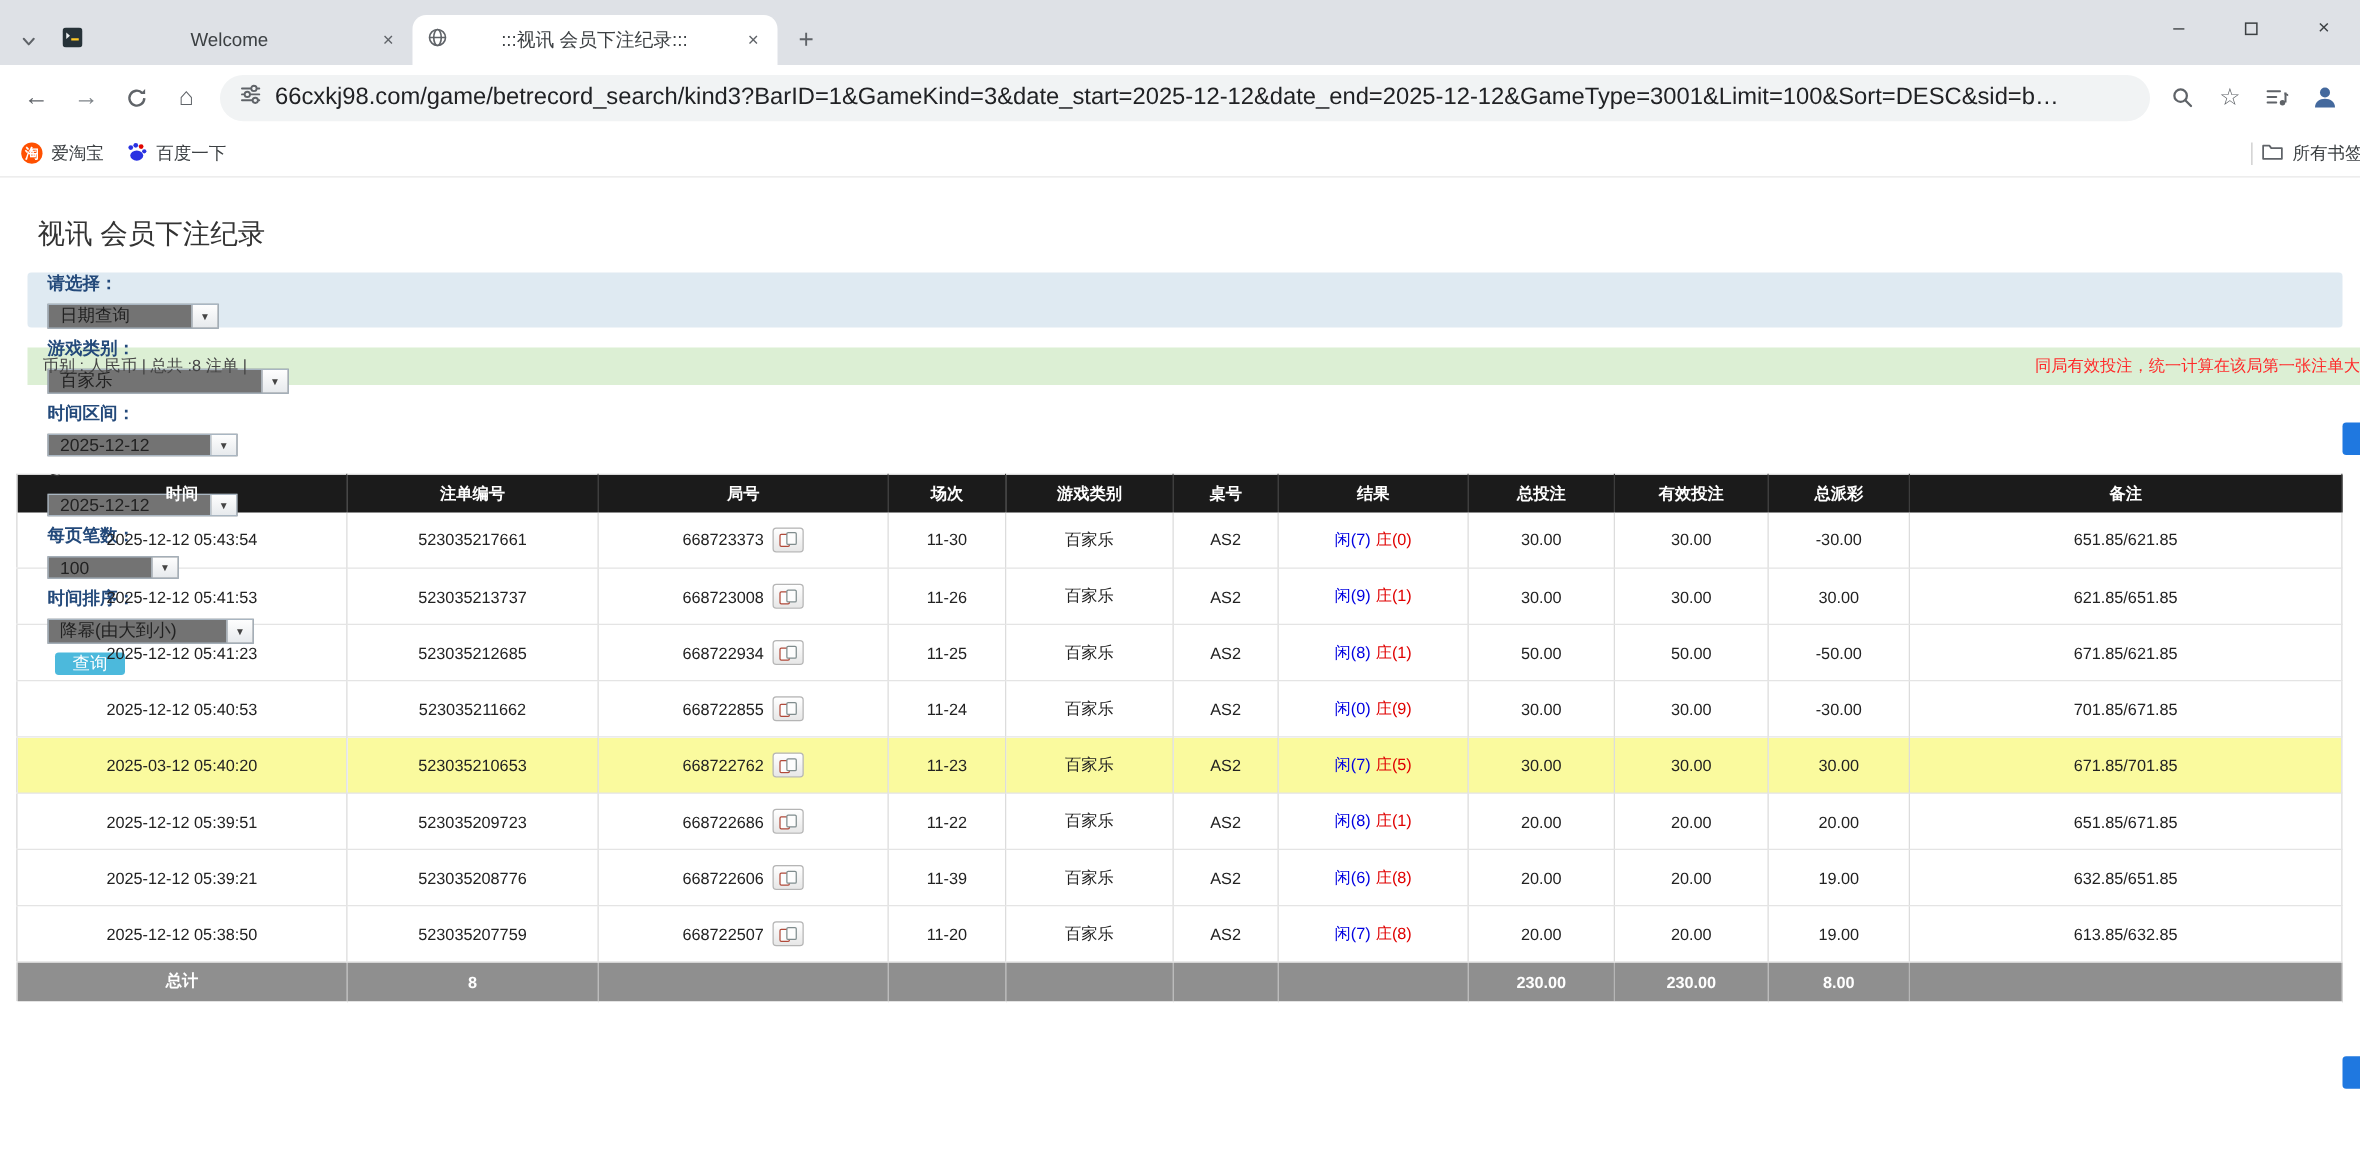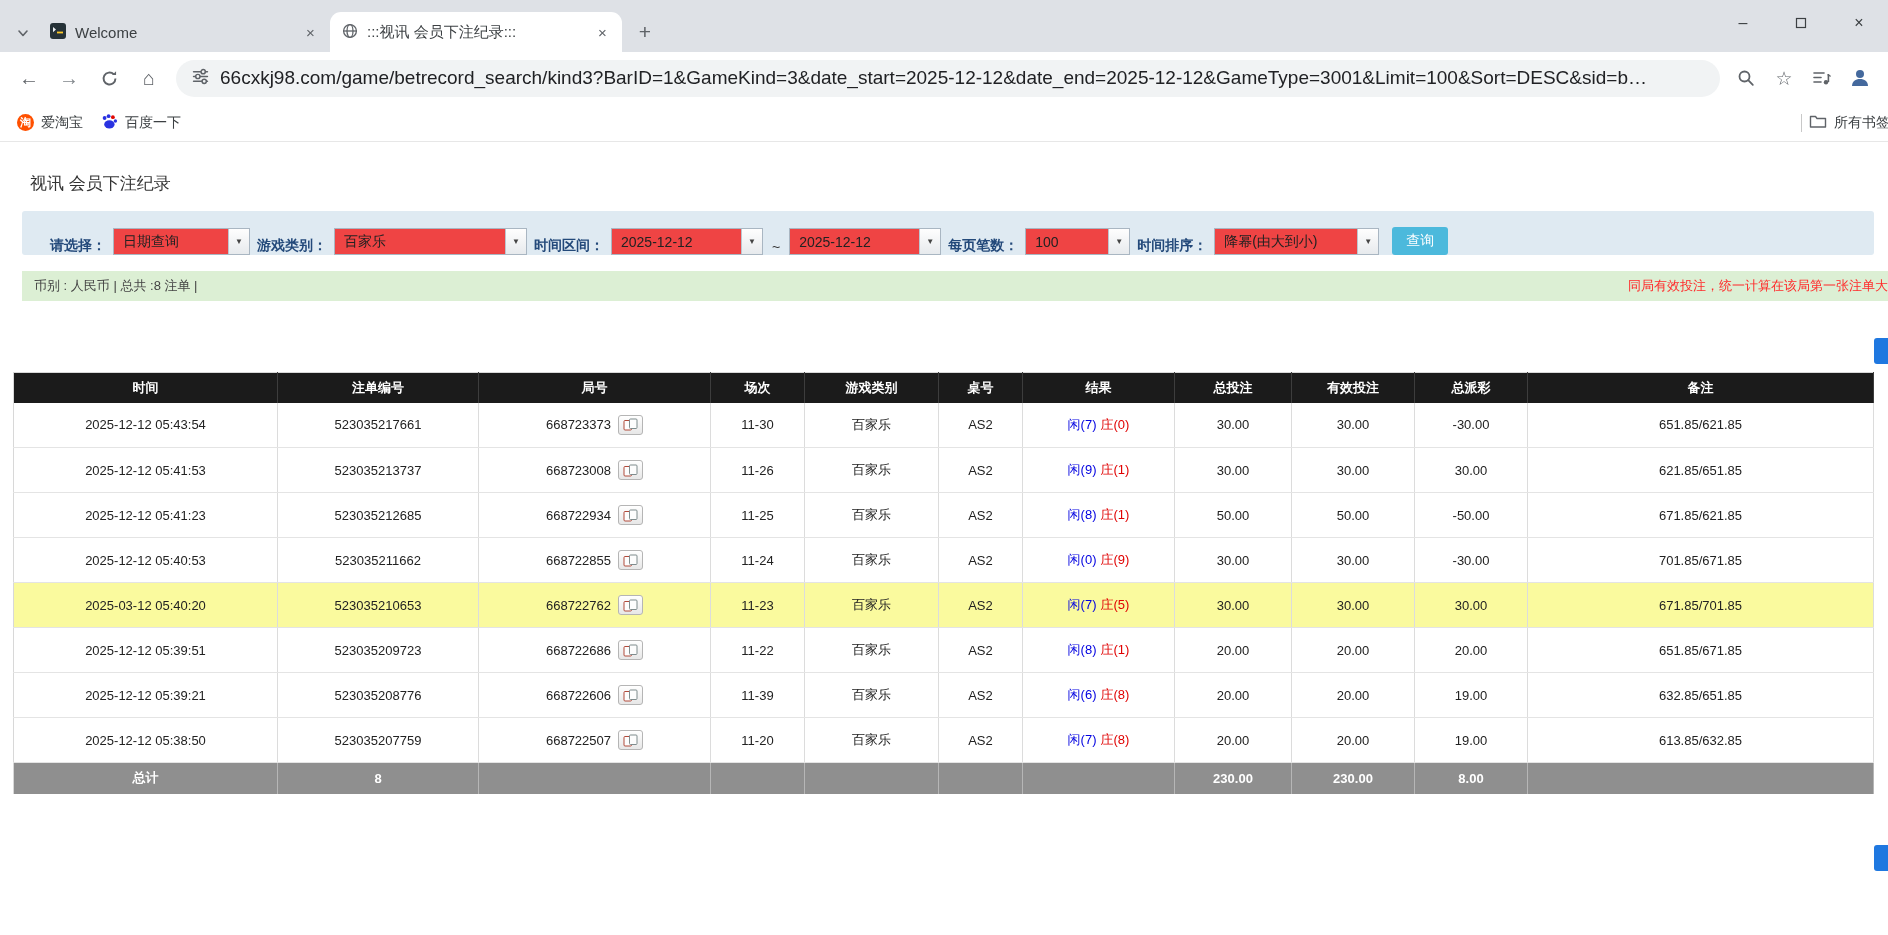--- a/index.html
+++ b/index.html
@@ -5,21 +5,21 @@
   * { box-sizing: border-box; margin: 0; padding: 0; }
   html, body { width: 1888px; height: 935px; }
   body {
     font-family: "Liberation Sans", "DejaVu Sans", sans-serif;
     background: #fff; overflow: hidden; position: relative;
   }
 
   
   .tabstrip { height: 52px; background: #dee1e6; display: flex; align-items: flex-end; padding-left: 6px; position: relative; }
   .tab-search-btn { align-self: center; margin: 14px 4px 0 6px; width: 22px; height: 22px; display: flex; align-items: center; justify-content: center; border-radius: 50%; }
-  .tab { height: 40px; width: 292px; display: flex; align-items: center; gap: 9px; padding: 0 10px 0 12px; border-radius: 11px 11px 0 0; font-size: 15px; color: #3c4043; }
+  .tab { height: 40px; width: 292px; display: flex; align-items: center; gap: 9px; padding: 0 10px 0 12px; border-radius: 11px 11px 0 0; font-size: 15px; color: #3c4043; text-align: center; }
   .tab.active { background: #fff; }
   .tab .tab-title { flex: 1; white-space: nowrap; overflow: hidden; }
   .tab-close { width: 19px; height: 19px; display: flex; align-items: center; justify-content: center; border-radius: 50%; color: #5f6368; font-size: 15px; line-height: 1; }
   .new-tab-btn { align-self: center; margin: 12px 0 0 8px; width: 30px; height: 30px; display: flex; align-items: center; justify-content: center; font-size: 21px; color: #5f6368; border-radius: 50%; }
   .win-controls { position: absolute; right: 0; top: 0; height: 46px; display: flex; }
   .win-btn { width: 58px; display: flex; align-items: center; justify-content: center; color: #3c4043; font-size: 16px; }
 
   .toolbar { height: 52px; background: #fff; display: flex; align-items: center; padding: 0 10px; gap: 2px; }
   .nav-btn { min-width: 38px; height: 38px; display: flex; align-items: center; justify-content: center; border-radius: 50%; color: #5f6368; font-size: 20px; }
   .nav-btn.fwd { color: #80868b; }
@@ -27,25 +27,25 @@
   .omnibox .url-text { font-size: 19px; color: #202124; white-space: nowrap; overflow: hidden; }
   .tool-icon { width: 36px; height: 36px; display: flex; align-items: center; justify-content: center; border-radius: 50%; color: #5f6368; font-size: 19px; }
 
   .bookmarks-bar { height: 38px; background: #fff; border-bottom: 1px solid #e7e7e7; display: flex; align-items: center; padding: 0 8px; position: relative; }
   .bm-item { display: flex; align-items: center; gap: 7px; padding: 0 9px; height: 28px; border-radius: 14px; font-size: 14px; color: #3c4043; white-space: nowrap; }
   .taobao-badge { width: 17px; height: 17px; border-radius: 50%; background: #ff5000; color: #fff; font-size: 11px; font-weight: bold; display: flex; align-items: center; justify-content: center; }
   .bm-right { position: absolute; right: 0; top: 0; height: 100%; width: 93px; display: flex; align-items: center; gap: 7px; padding-left: 6px; overflow: hidden; white-space: nowrap; font-size: 14px; color: #3c4043; }
   .bm-divider { width: 1px; height: 18px; background: #c8c8c8; flex: 0 0 1px; }
 
   
-  .page-title { margin: 30px 17px 16px 30px; font-size: 17px; font-weight: 500; color: #333; }
-
-  .filter-bar { margin: 0 14px 0 22px; height: 44px; background: var(--filter_bg, #dfeaf2); border-radius: 3px; display: flex; align-items: flex-end; padding: 0 28px; gap: 7px; font-size: 14px; }
+  .page-title { margin: 30px 17px 16px 30px; font-size: 22px; font-weight: 500; color: #333; }
+
+  .filter-bar { margin: 0 14px 0 22px; height: 44px; background: var(--filter_bg, #dfeaf2); border-radius: 3px; display: flex; align-items: flex-start; padding: 0 16px; gap: 7px; font-size: 14px; flex-direction: column; }
   .f-label { color: var(--label_navy, #23497a); font-weight: 700; white-space: nowrap; }
-  .combo { display: inline-flex; align-items: stretch; height: 27px; background: #ef4444; border: 1px solid #a9b6c2; }
+  .combo { display: inline-flex; align-items: stretch; height: 27px; background: #737373; border: 1px solid #a9b6c2; }
   .combo .val { flex: 1; display: flex; align-items: center; padding: 0 9px; color: #222; white-space: nowrap; overflow: hidden; }
   .combo .arrow { width: 21px; display: flex; align-items: center; justify-content: center; background: linear-gradient(#fefefe, #e7eaed); border-left: 1px solid #bcc6cf; color: #444; font-size: 8px; }
   .date-sep { color: #333; padding: 0 2px; }
   .search-btn { height: 28px; padding: 0 14px; margin-left: 6px; background: var(--search_button, #4cb9dc); color: #fff; border: none; border-radius: 3px; font-size: 14px; font-family: inherit; cursor: pointer; }
 
   .info-bar { margin: 16px -12px 0 22px; height: 30px; background: var(--info_green, #dcefd4); display: flex; align-items: center; justify-content: space-between; padding: 0 12px; font-size: 13px; color: #444; white-space: nowrap; overflow: hidden; }
   .info-right { color: var(--notice_red, #ff2a2a); }
 
   .table-wrap { margin: 71px 13px 0 13px; }
   table.bets { width: 1860px; border-collapse: collapse; table-layout: fixed; font-size: 13px; border: 1px solid #d8d8d8; }

